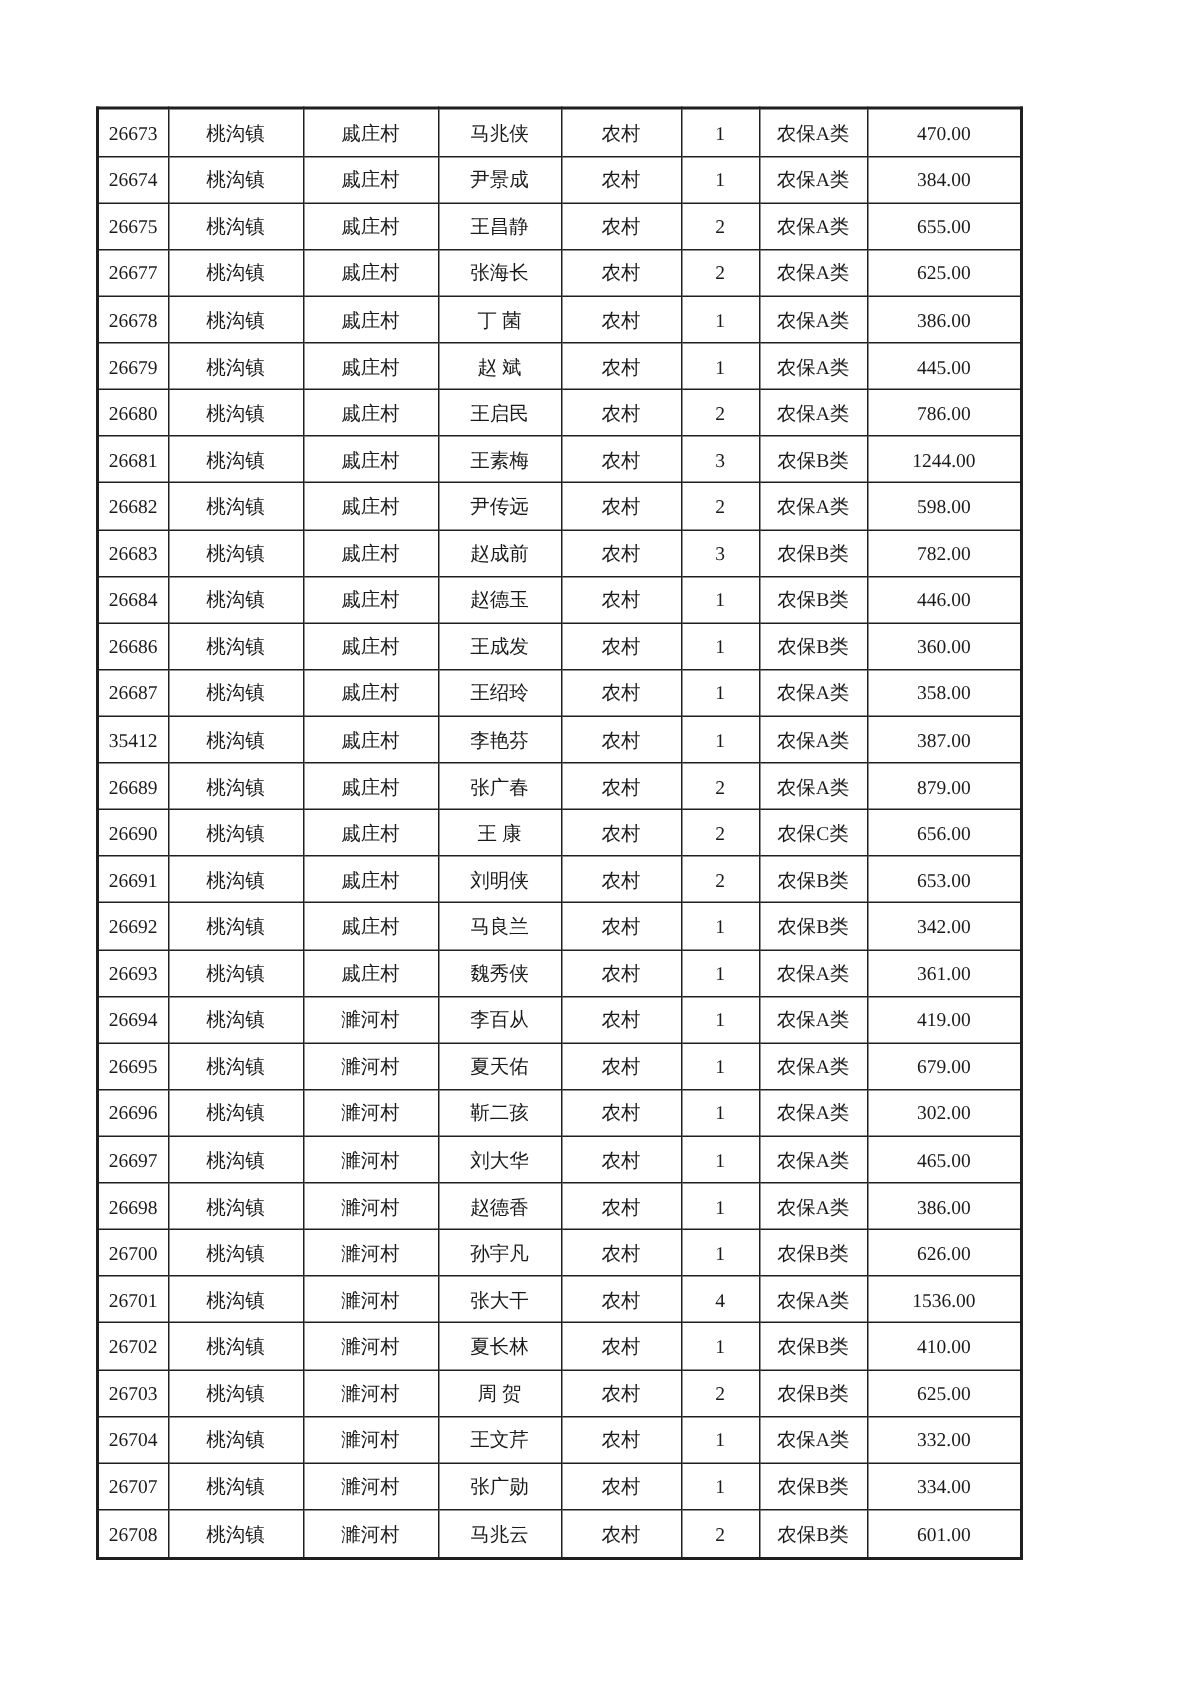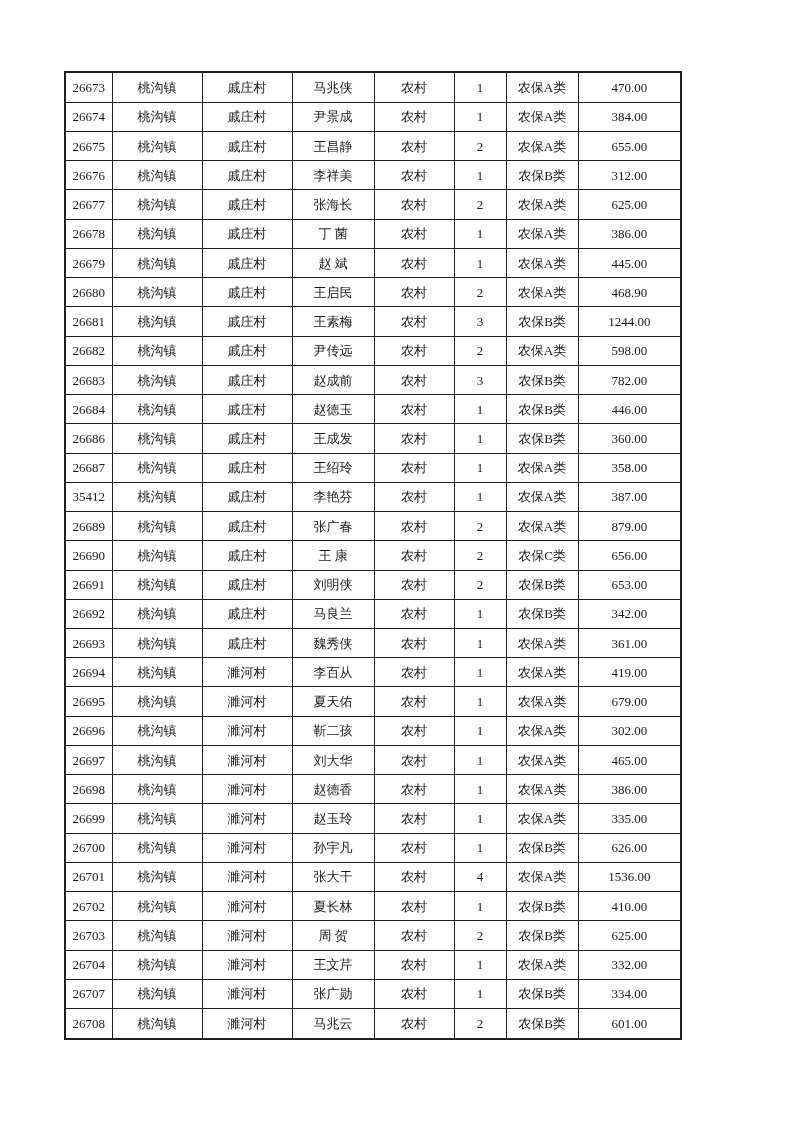--- a/index.html
+++ b/index.html
@@ -85,30 +85,20 @@
     <td>26675</td>
     <td>桃沟镇</td>
     <td>戚庄村</td>
     <td>王昌静</td>
     <td>农村</td>
     <td>2</td>
     <td>农保A类</td>
     <td>655.00</td>
   </tr>
         <tr>
-    <td>26676</td>
-    <td>桃沟镇</td>
-    <td>戚庄村</td>
-    <td>李祥美</td>
-    <td>农村</td>
-    <td>1</td>
-    <td>农保B类</td>
-    <td>312.00</td>
-  </tr>
-        <tr>
     <td>26677</td>
     <td>桃沟镇</td>
     <td>戚庄村</td>
     <td>张海长</td>
     <td>农村</td>
     <td>2</td>
     <td>农保A类</td>
     <td>625.00</td>
   </tr>
         <tr>
@@ -132,21 +122,21 @@
     <td>445.00</td>
   </tr>
         <tr>
     <td>26680</td>
     <td>桃沟镇</td>
     <td>戚庄村</td>
     <td>王启民</td>
     <td>农村</td>
     <td>2</td>
     <td>农保A类</td>
-    <td>468.90</td>
+    <td>786.00</td>
   </tr>
         <tr>
     <td>26681</td>
     <td>桃沟镇</td>
     <td>戚庄村</td>
     <td>王素梅</td>
     <td>农村</td>
     <td>3</td>
     <td>农保B类</td>
     <td>1244.00</td>
@@ -303,30 +293,20 @@
   </tr>
         <tr>
     <td>26698</td>
     <td>桃沟镇</td>
     <td>濉河村</td>
     <td>赵德香</td>
     <td>农村</td>
     <td>1</td>
     <td>农保A类</td>
     <td>386.00</td>
-  </tr>
-        <tr>
-    <td>26699</td>
-    <td>桃沟镇</td>
-    <td>濉河村</td>
-    <td>赵玉玲</td>
-    <td>农村</td>
-    <td>1</td>
-    <td>农保A类</td>
-    <td>335.00</td>
   </tr>
         <tr>
     <td>26700</td>
     <td>桃沟镇</td>
     <td>濉河村</td>
     <td>孙宇凡</td>
     <td>农村</td>
     <td>1</td>
     <td>农保B类</td>
     <td>626.00</td>

